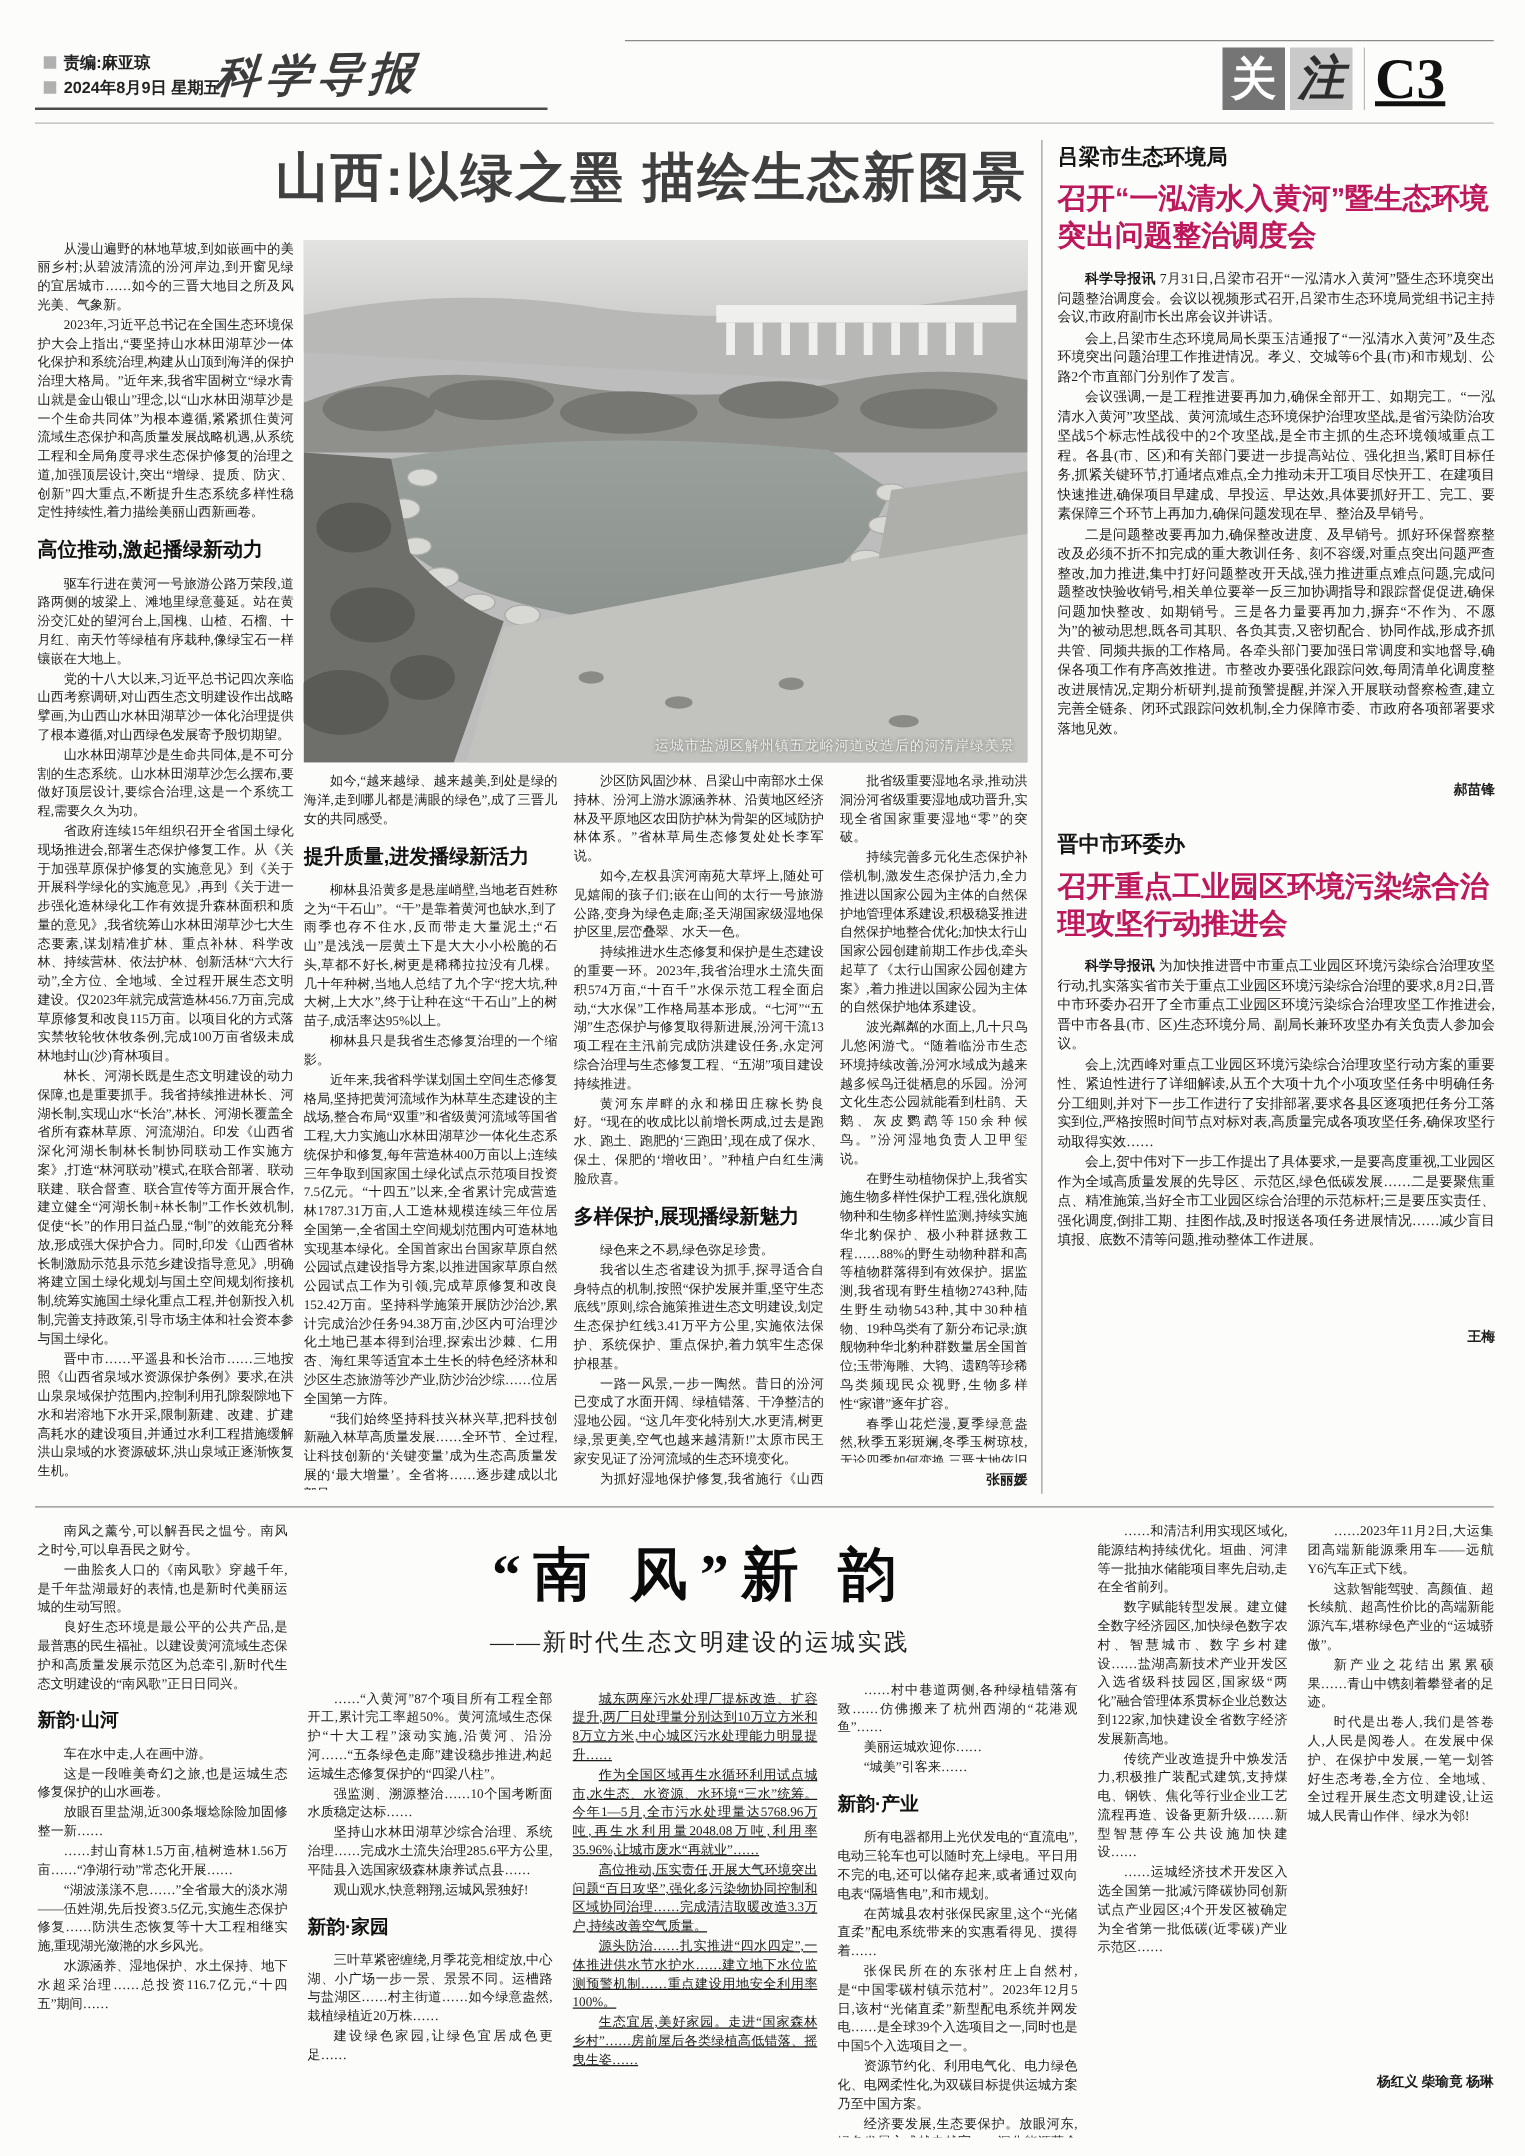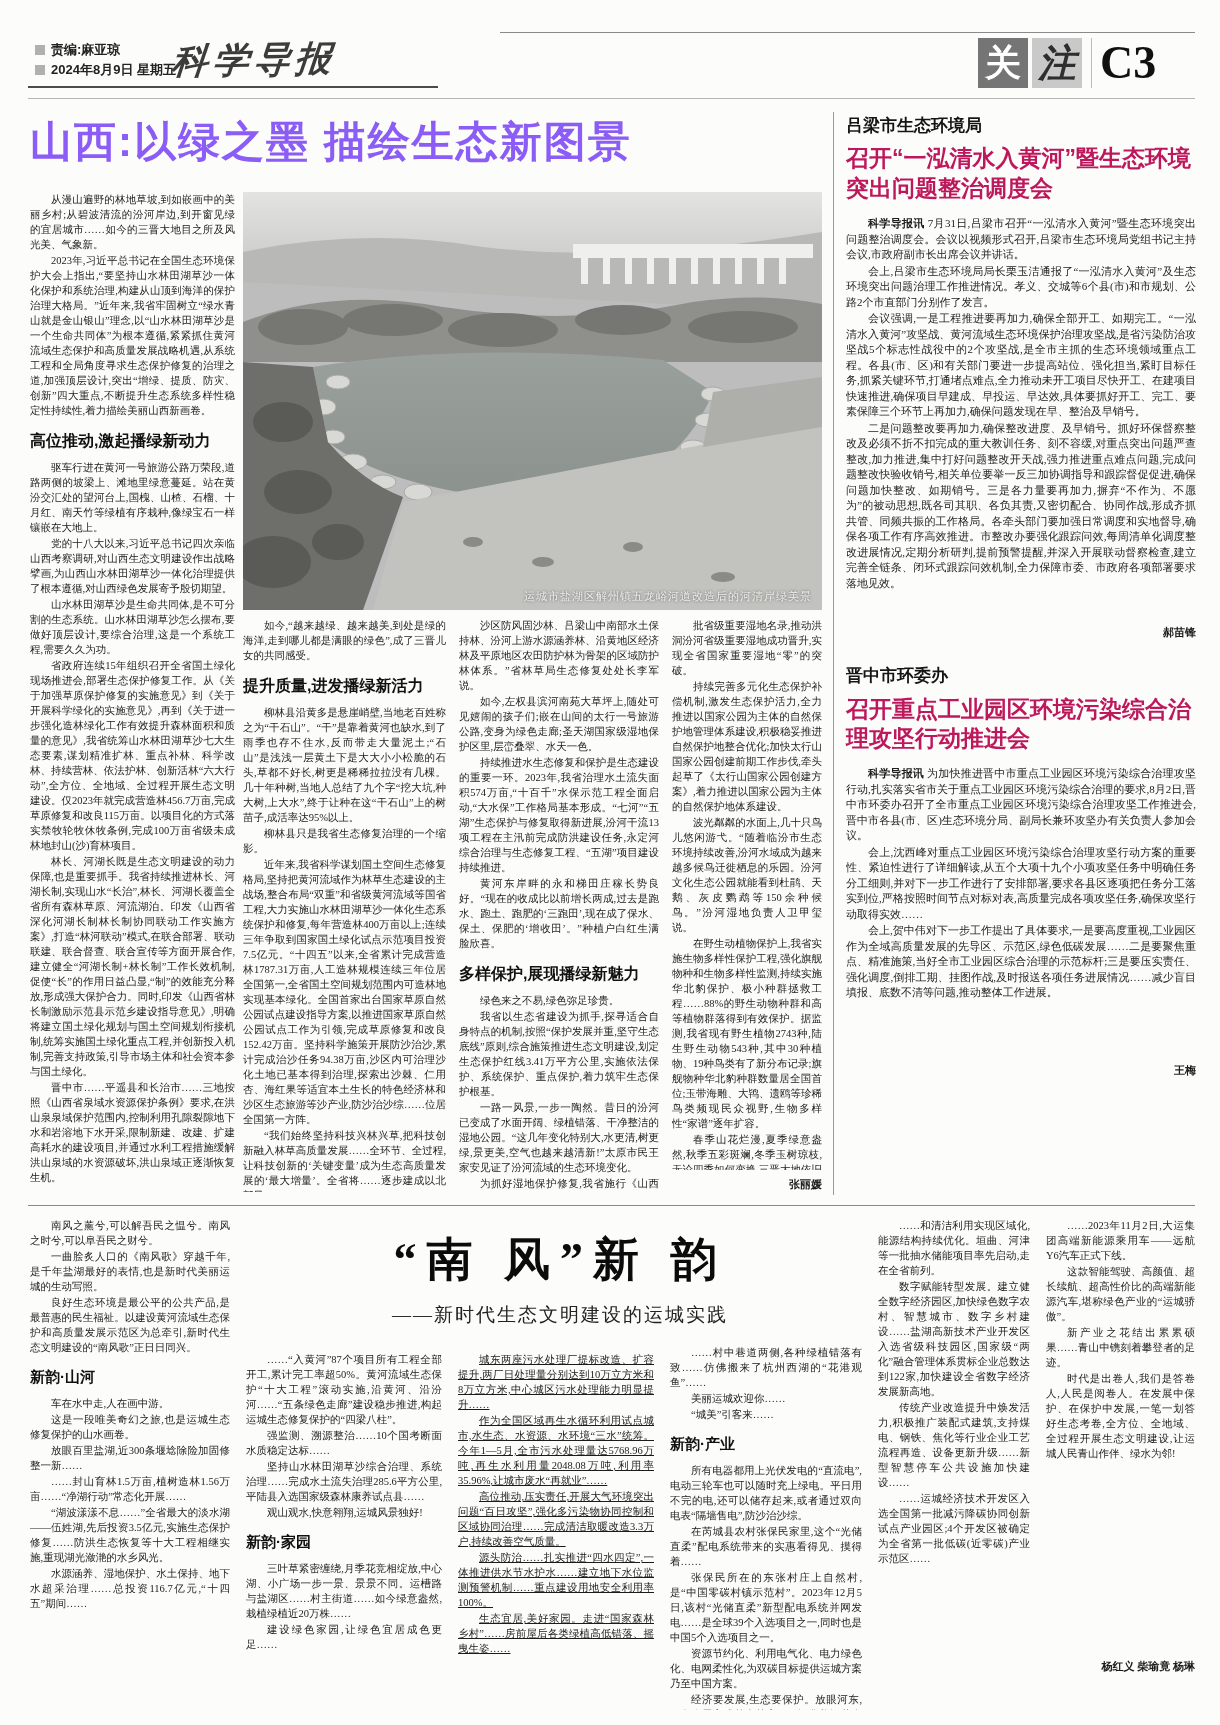--- a/index.html
+++ b/index.html
@@ -10,22 +10,22 @@
   
   .hdr-item{display:flex;align-items:center;gap:6px;font:bold 13px/20px "Liberation Sans",sans-serif;color:#222;}
   .sq{width:10px;height:10px;background:#b0b0b0;display:inline-block;}
   .masthead{font:italic bold 36px/1 "Liberation Serif",serif;color:#3c3c3c;letter-spacing:5px;
             transform:skewX(-6deg) rotate(-1deg);}
   .secbox{width:50px;height:50px;display:flex;align-items:center;justify-content:center;}
   .secbox.dark{background:#757575;color:#fff;font:bold 36px/1 "Liberation Sans",sans-serif;}
   .secbox.light{background:#c9c9c9;color:#2e2e2e;font:italic bold 38px/1 "Liberation Serif",serif;}
   .pageno{font:bold 46px/1 "Liberation Serif",serif;color:#111;}
   
-  .main-headline{width:792px;text-align:left;font:900 42px/1.15 "Liberation Sans",sans-serif;
-                 color:#8b5cf6;letter-spacing:2px;}
+  .main-headline{width:792px;text-align:right;font:900 42px/1.15 "Liberation Sans",sans-serif;
+                 color:#404040;letter-spacing:2px;}
   .col{overflow:hidden;}
   .para{margin:0 0 1px;text-indent:2em;text-align:justify;font-size:10.5px;line-height:15px;}
   .sub-head{font:bold 16px/1.25 "Liberation Sans",sans-serif;color:#111;margin:13px 0 9px;text-align:left;}
   .byline{text-align:right;font-weight:bold;font-size:11px;line-height:16px;}
   
   .photo{background:#bdbdbd;}
   .photo svg{display:block;}
   .caption{position:absolute;right:10px;bottom:6px;color:#f0f0ee;font-size:11px;letter-spacing:1px;
            text-shadow:0 0 3px #555;}
   
@@ -56,21 +56,21 @@
       <span>2024年8月9日  星期五</span>
     </div>
   </div>
   <div class="rule" style="left:28px;top:86px;width:410px;height:2px;background:#4c4c4c;"></div>
 
   <div class="abs masthead" style="left:172px;top:42px;">科学导报</div>
 
   <div class="abs secbox dark" style="left:978px;top:38px;">关</div>
   <div class="abs secbox light" style="left:1032px;top:38px;">注</div>
   <div class="rule" style="left:1091px;top:38px;width:1px;height:50px;background:#bbb;"></div>
-  <div class="abs pageno" style="left:1100px;top:40px;">C3</div>
+  <div class="abs pageno" style="left:1100px;top:40px;text-decoration:underline;">C3</div>
 
   <div class="rule" style="left:28px;top:98px;width:1167px;height:1px;background:#b5b5b5;"></div>
 
   <div class="abs main-headline" style="left:30px;top:118px;">山西:以绿之墨  描绘生态新图景</div>
 
   <div class="abs col" style="left:30px;top:192px;width:205px;height:1000px;">
       <p class="para">从漫山遍野的林地草坡,到如嵌画中的美丽乡村;从碧波清流的汾河岸边,到开窗见绿的宜居城市……如今的三晋大地目之所及风光美、气象新。</p>
       <p class="para">2023年,习近平总书记在全国生态环境保护大会上指出,“要坚持山水林田湖草沙一体化保护和系统治理,构建从山顶到海洋的保护治理大格局。”近年来,我省牢固树立“绿水青山就是金山银山”理念,以“山水林田湖草沙是一个生命共同体”为根本遵循,紧紧抓住黄河流域生态保护和高质量发展战略机遇,从系统工程和全局角度寻求生态保护修复的治理之道,加强顶层设计,突出“增绿、提质、防灾、创新”四大重点,不断提升生态系统多样性稳定性持续性,着力描绘美丽山西新画卷。</p>
       <h3 class="sub-head">高位推动,激起播绿新动力</h3>
       <p class="para">驱车行进在黄河一号旅游公路万荣段,道路两侧的坡梁上、滩地里绿意蔓延。站在黄汾交汇处的望河台上,国槐、山楂、石榴、十月红、南天竹等绿植有序栽种,像绿宝石一样镶嵌在大地上。</p>
@@ -243,21 +243,21 @@
       <p class="para">作为全国区域再生水循环利用试点城市,水生态、水资源、水环境“三水”统筹。今年1—5月,全市污水处理量达5768.96万吨,再生水利用量2048.08万吨,利用率35.96%,让城市废水“再就业”……</p>
       <p class="para">高位推动,压实责任,开展大气环境突出问题“百日攻坚”,强化多污染物协同控制和区域协同治理……完成清洁取暖改造3.3万户,持续改善空气质量。</p>
       <p class="para">源头防治……扎实推进“四水四定”,一体推进供水节水护水……建立地下水位监测预警机制……重点建设用地安全利用率100%。</p>
       <p class="para">生态宜居,美好家园。走进“国家森林乡村”……房前屋后各类绿植高低错落、摇曳生姿……</p>
     </div>
   <div class="abs col f-col" style="left:670px;top:1345px;width:192px;height:365px;">
       <p class="para">……村中巷道两侧,各种绿植错落有致……仿佛搬来了杭州西湖的“花港观鱼”……</p>
       <p class="para">美丽运城欢迎你……</p>
       <p class="para">“城美”引客来……</p>
       <h3 class="sub-head">新韵·产业</h3>
-      <p class="para">所有电器都用上光伏发电的“直流电”,电动三轮车也可以随时充上绿电。平日用不完的电,还可以储存起来,或者通过双向电表“隔墙售电”,防沙治沙综。</p>
+      <p class="para">所有电器都用上光伏发电的“直流电”,电动三轮车也可以随时充上绿电。平日用不完的电,还可以储存起来,或者通过双向电表“隔墙售电”,和市规划。</p>
       <p class="para">在芮城县农村张保民家里,这个“光储直柔”配电系统带来的实惠看得见、摸得着……</p>
       <p class="para">张保民所在的东张村庄上自然村,是“中国零碳村镇示范村”。2023年12月5日,该村“光储直柔”新型配电系统并网发电……是全球39个入选项目之一,同时也是中国5个入选项目之一。</p>
       <p class="para">资源节约化、利用电气化、电力绿色化、电网柔性化,为双碳目标提供运城方案乃至中国方案。</p>
       <p class="para">经济要发展,生态要保护。放眼河东,绿色发展方式越走越宽……深化能源革命综合改革……</p>
     </div>
   <div class="abs col f-col" style="left:878px;top:1218px;width:152px;height:492px;">
       <p class="para">……和清洁利用实现区域化,能源结构持续优化。垣曲、河津等一批抽水储能项目率先启动,走在全省前列。</p>
       <p class="para">数字赋能转型发展。建立健全数字经济园区,加快绿色数字农村、智慧城市、数字乡村建设……盐湖高新技术产业开发区入选省级科技园区,国家级“两化”融合管理体系贯标企业总数达到122家,加快建设全省数字经济发展新高地。</p>
       <p class="para">传统产业改造提升中焕发活力,积极推广装配式建筑,支持煤电、钢铁、焦化等行业企业工艺流程再造、设备更新升级……新型智慧停车公共设施加快建设……</p>
       <p class="para">……运城经济技术开发区入选全国第一批减污降碳协同创新试点产业园区;4个开发区被确定为全省第一批低碳(近零碳)产业示范区……</p>

